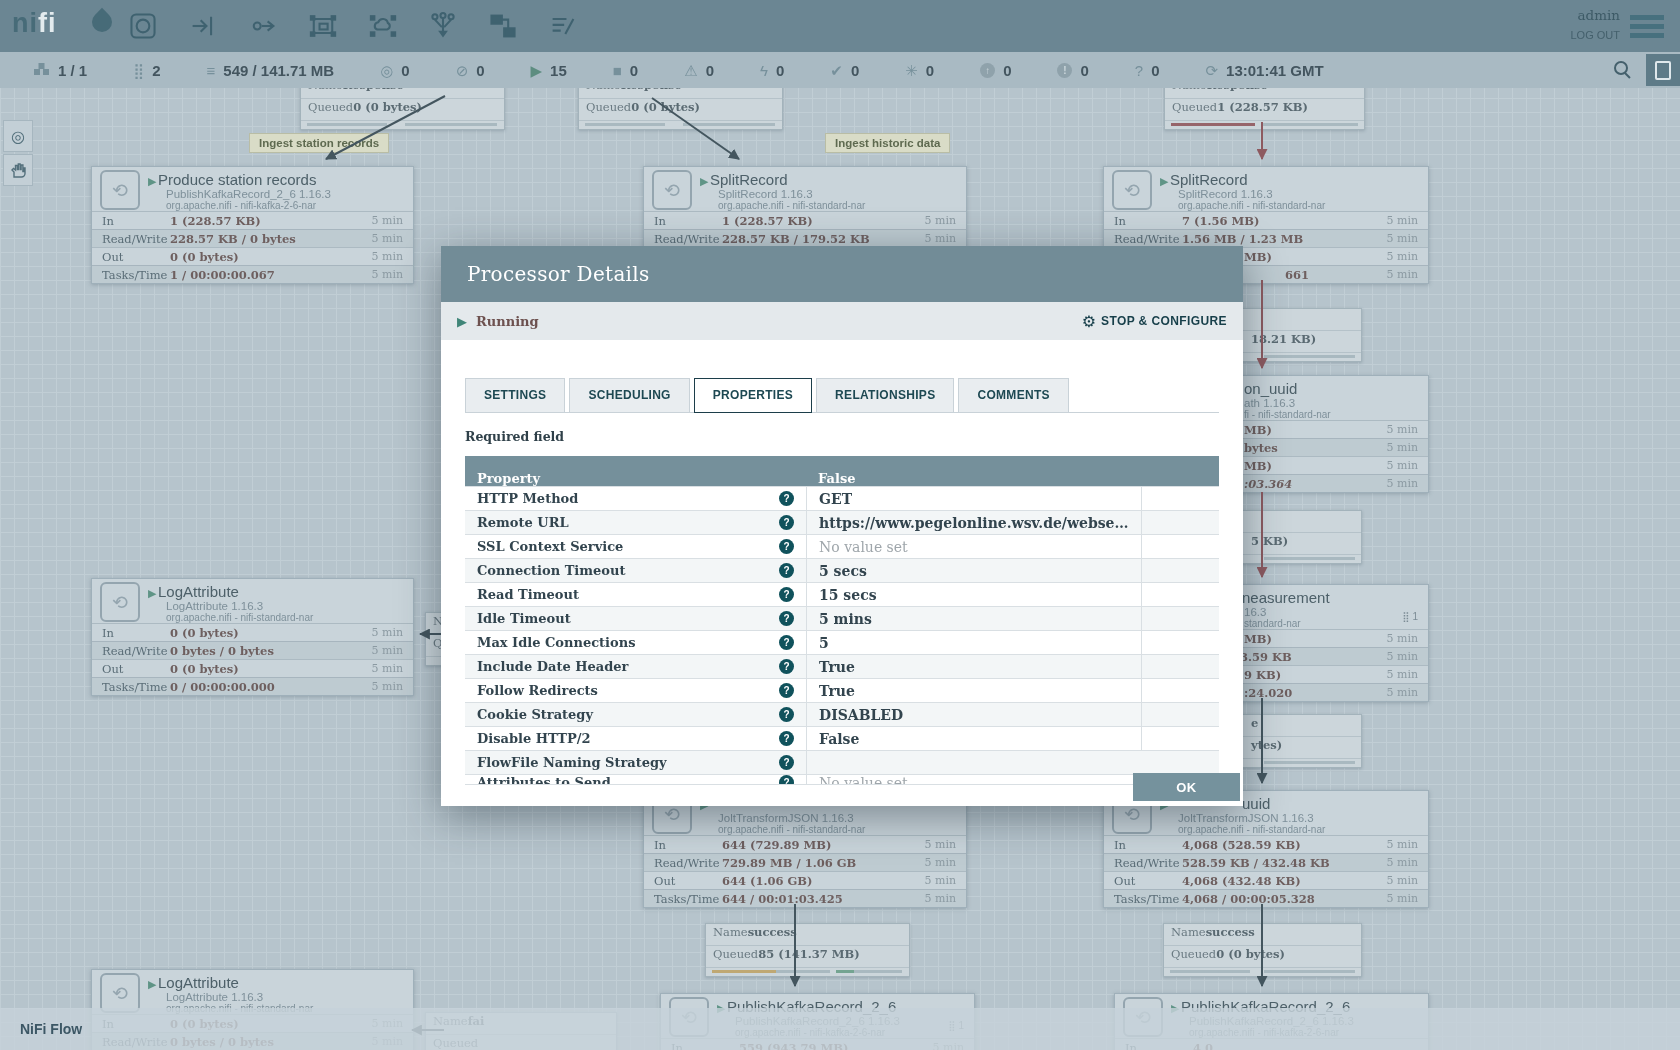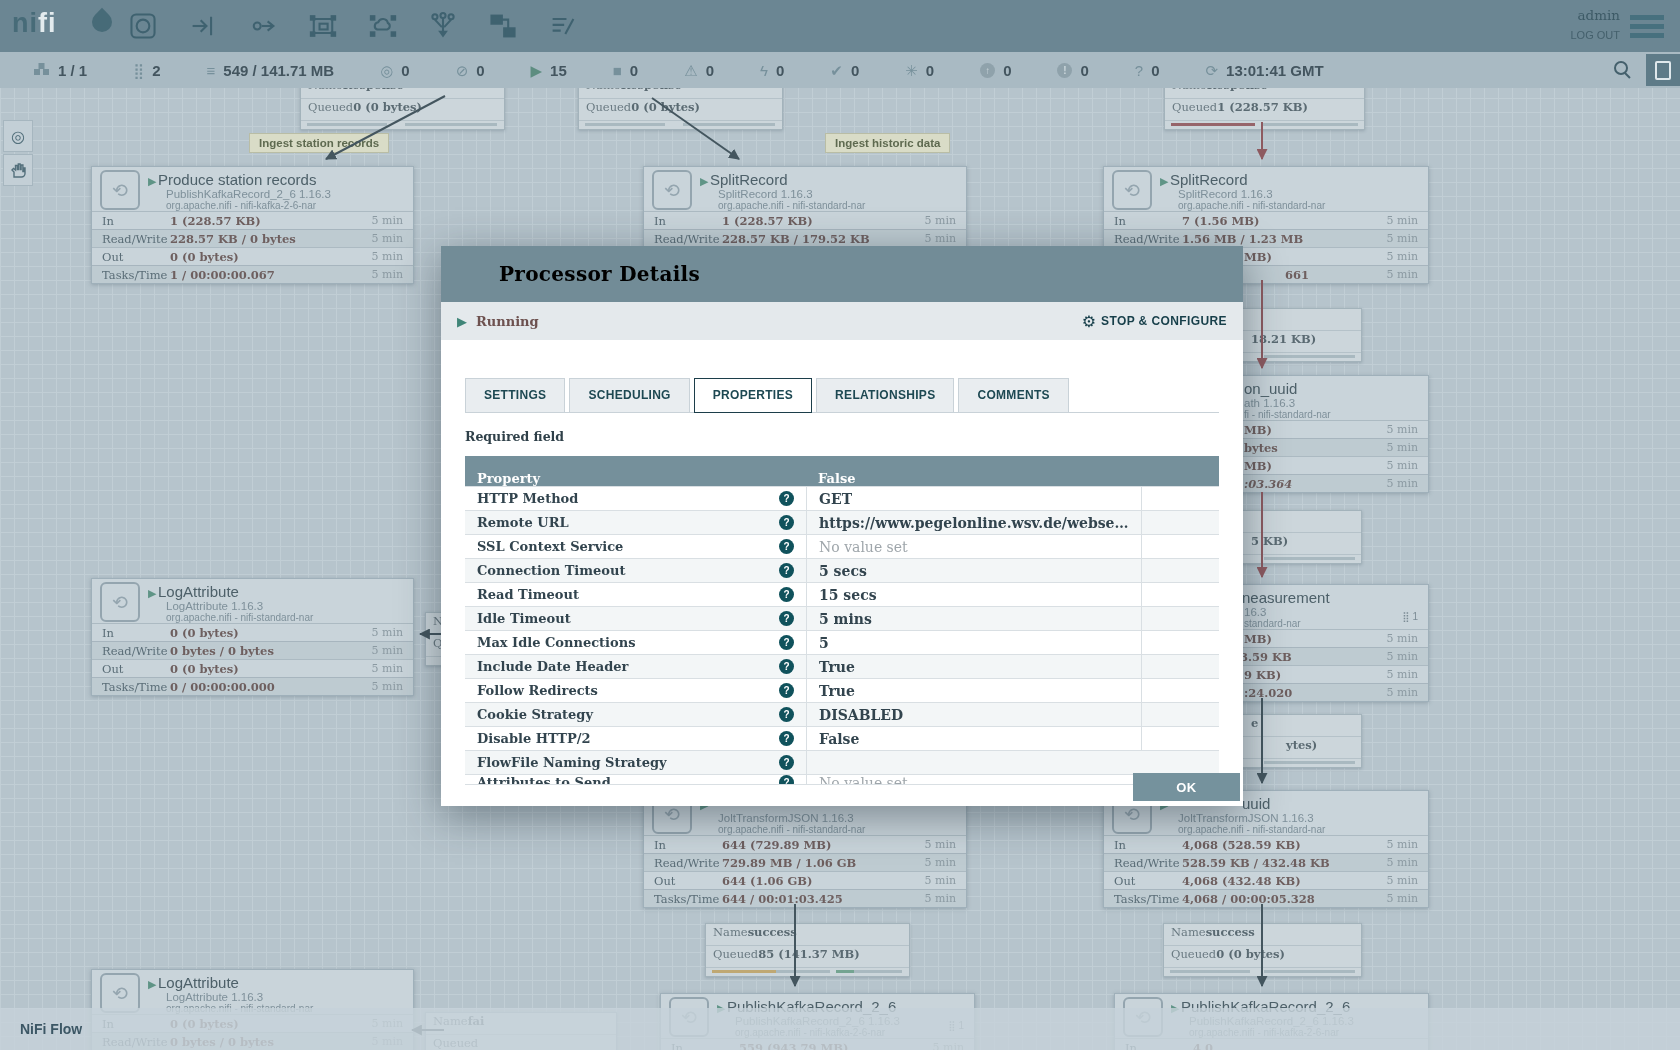--- a/index.html
+++ b/index.html
@@ -78,21 +78,21 @@
   #nav-btn{top:120px;color:#54707c;font-size:16px;}
   #op-btn{top:154px;}
   
   #bottombar{position:absolute;left:0;top:1008px;width:1680px;height:42px;
         background:rgba(198,210,217,.82);z-index:6;display:flex;align-items:center;}
   #breadcrumb{margin-left:20px;font-size:14px;font-weight:bold;color:#3c5765;cursor:pointer;}
   
   #modal{position:absolute;left:441px;top:246px;width:802px;height:560px;background:#fff;z-index:50;
         box-shadow:0 10px 40px rgba(25,40,50,.45);}
   #m-head{height:56px;background:#728c97;display:flex;align-items:center;padding-left:26px;}
-  #m-title{font-family:"DejaVu Serif",serif;font-weight:bold;font-size:20px;color:#000000;letter-spacing:.3px;margin-left:32px;}
+  #m-title{font-family:"DejaVu Serif",serif;font-weight:normal;font-size:20px;color:#ffffff;letter-spacing:.3px;}
   #m-status{height:38px;background:#e4e9ec;display:flex;align-items:center;padding:0 16px;}
   #m-run-icon{color:#3f8578;font-size:13px;}
   #m-run-label{margin-left:9px;font-family:"DejaVu Serif",serif;font-weight:bold;font-size:13px;color:#6d514f;}
   #m-action{margin-left:auto;display:flex;align-items:center;gap:5px;cursor:pointer;}
   #m-action .gear{font-size:16px;color:#173f4a;}
   #m-action .lbl{font-weight:bold;font-size:12px;color:#173f4a;letter-spacing:.4px;}
   #m-body{position:relative;padding:18px 24px 0;margin-top:20px;}
   #tabs{display:flex;gap:4px;border-bottom:1px solid #c9d2d8;}
   .tab{padding:0 18px;line-height:33px;background:#e9edf0;border:1px solid #c9d2d8;border-bottom:none;
         font-weight:bold;font-size:12px;color:#1d4852;letter-spacing:.3px;cursor:pointer;}
@@ -500,21 +500,21 @@
         <span class="conn-key">Queued</span>
         <span class="conn-val"></span>
       </div>
       <div class="conn-bars"></div>
     </div>
     <div class="conn" style="left: 1163px; top: 714px; width: 197px;">
       <div class="conn-row">
         <span class="conn-frag" style="margin-left: 80px;">e</span>
       </div>
       <div class="conn-row">
-        <span class="conn-frag" style="margin-left: 115px;">ytes)</span>
+        <span class="conn-frag" style="margin-left: 80px;">ytes)</span>
       </div>
       <div class="conn-bars">
         <div class="conn-bar" style="left: 100px; width: 91px; background: rgb(169, 185, 192);"></div>
       </div>
     </div>
     <div class="conn" style="left: 705px; top: 923px; width: 203px;">
       <div class="conn-row">
         <span class="conn-key">Name</span>
         <span class="conn-val">success</span>
       </div>

